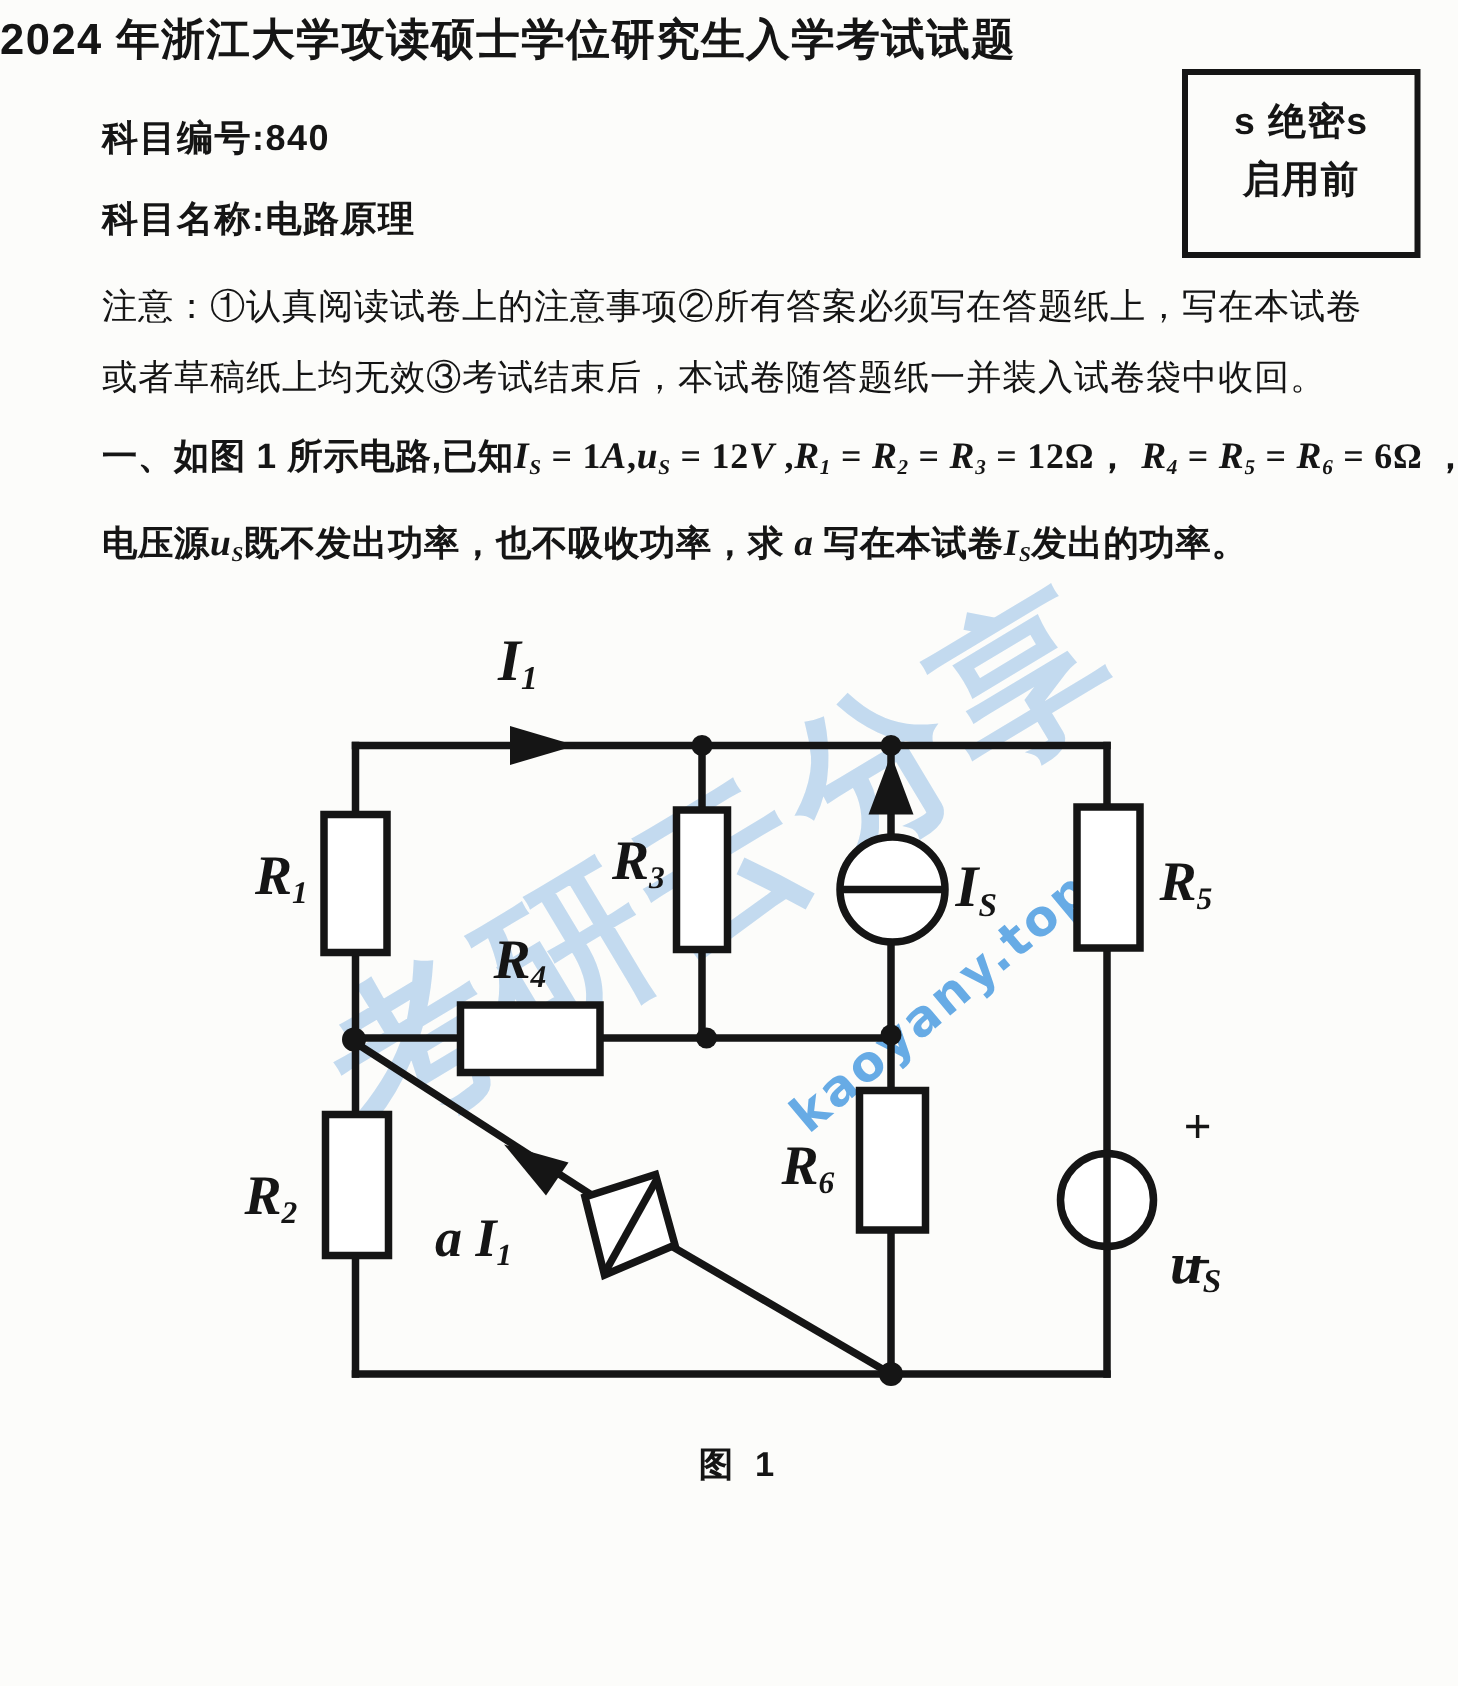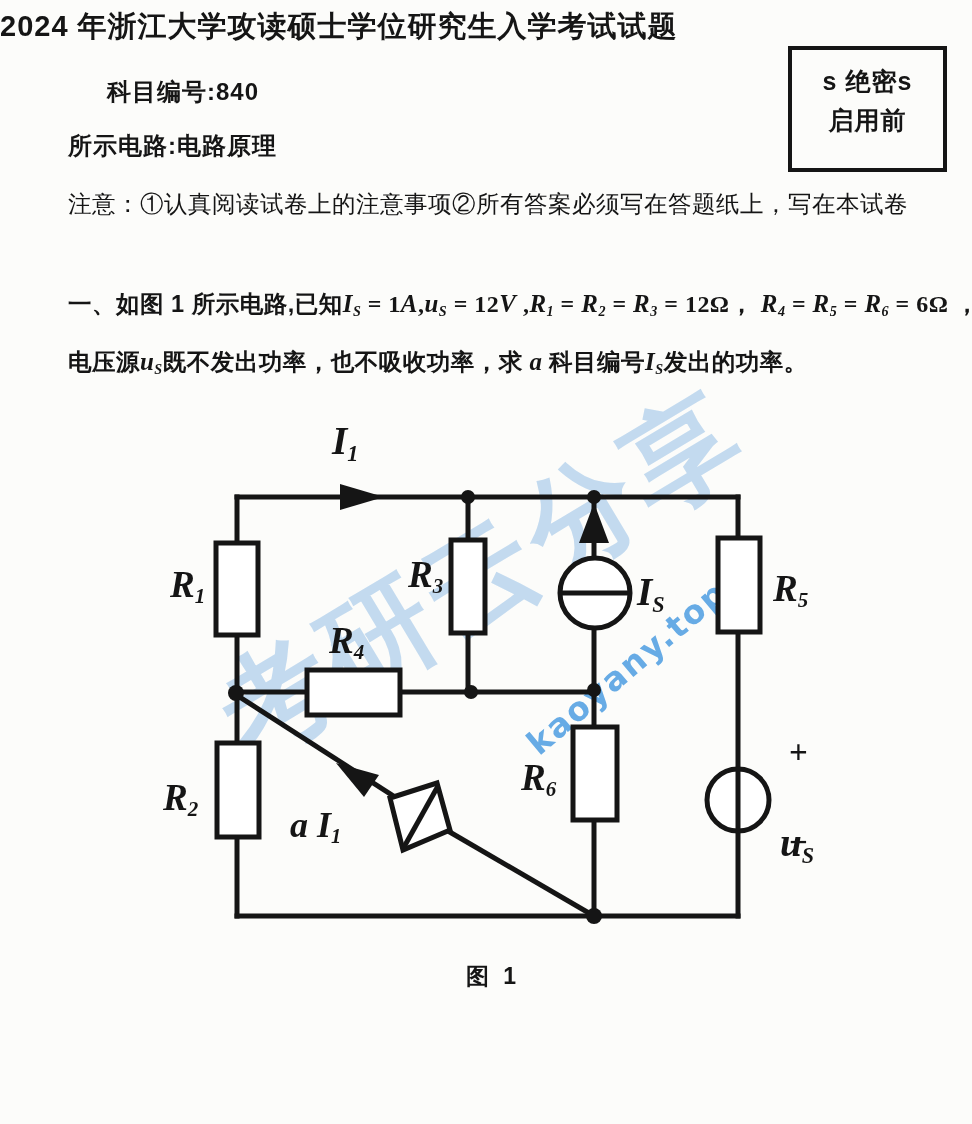--- a/index.html
+++ b/index.html
@@ -47,32 +47,33 @@
 </style>
 </head>
 <body>
 
 <div class="page">
 
   <div class="abs wm-cn" style="color: rgb(140, 186, 229);">考研云分享</div>
   <div class="abs wm-url" style="color: rgb(87, 163, 227);">kaoyany.top</div>
 
   <div class="abs title">2024 年浙江大学攻读硕士学位研究生入学考试试题</div>
-  <div class="abs meta-line" style="top:76px;margin-left:39px;">科目编号:840</div>
-  <div class="abs meta-line" style="top:130px;">所示电路:电路原理</div>
+  <div class="abs meta-line" style="top:76px;">科目编号:840</div>
+  <div class="abs meta-line" style="top:130px;">科目名称:电路原理</div>
 
   <div class="abs bodyline" style="top:189px;">注意：①认真阅读试卷上的注意事项②所有答案必须写在答题纸上，写在本试卷</div>
 
   <div class="abs sbox">
     <div>s 绝密s</div>
     <div>启用前</div>
   </div>
+  <div class="abs bodyline" style="top:236px;">或者草稿纸上均无效③考试结束后，本试卷随答题纸一并装入试卷袋中收回。</div>
 
   <div class="abs bodyline" style="top:289px;"><span class="r cn">一、如图 1 所示电路,已知</span><span class="r v">I</span><span class="r ss">S</span><span class="r m"> = 1</span><span class="r v">A</span><span class="r m">,</span><span class="r v">u</span><span class="r ss">S</span><span class="r m"> = 12</span><span class="r v">V</span><span class="r m"> ,</span><span class="r v">R</span><span class="r ss">1</span><span class="r m"> = </span><span class="r v">R</span><span class="r ss">2</span><span class="r m"> = </span><span class="r v">R</span><span class="r ss">3</span><span class="r m"> = 12Ω，</span><span class="r v"> R</span><span class="r ss">4</span><span class="r m"> = </span><span class="r v">R</span><span class="r ss">5</span><span class="r m"> = </span><span class="r v">R</span><span class="r ss">6</span><span class="r m"> = 6Ω ，</span></div>
-  <div class="abs bodyline" style="top:347px;"><span class="r cn">电压源</span><span class="r v">u</span><span class="r ss">S</span><span class="r cn">既不发出功率，也不吸收功率，求</span><span class="r v"> a </span><span class="r cn">科目编号</span><span class="r v">I</span><span class="r ss">S</span><span class="r cn">发出的功率。</span></div>
+  <div class="abs bodyline" style="top:347px;"><span class="r cn">电压源</span><span class="r v">u</span><span class="r ss">S</span><span class="r cn">既不发出功率，也不吸收功率，求</span><span class="r v"> a </span><span class="r cn">写在本试卷</span><span class="r v">I</span><span class="r ss">S</span><span class="r cn">发出的功率。</span></div>
 
   <svg class="abs circuit" width="972" height="1124" viewBox="0 0 972 1124">
 
     <g stroke="#151515" stroke-width="5" fill="none" stroke-linecap="square">
       <line x1="237" y1="497" x2="738" y2="497"></line>
       <line x1="237" y1="497" x2="237" y2="916"></line>
       <line x1="738" y1="497" x2="738" y2="916"></line>
       <line x1="237" y1="916" x2="738" y2="916"></line>
       <line x1="468" y1="497" x2="468" y2="692"></line>
       <line x1="594" y1="497" x2="594" y2="916"></line>

